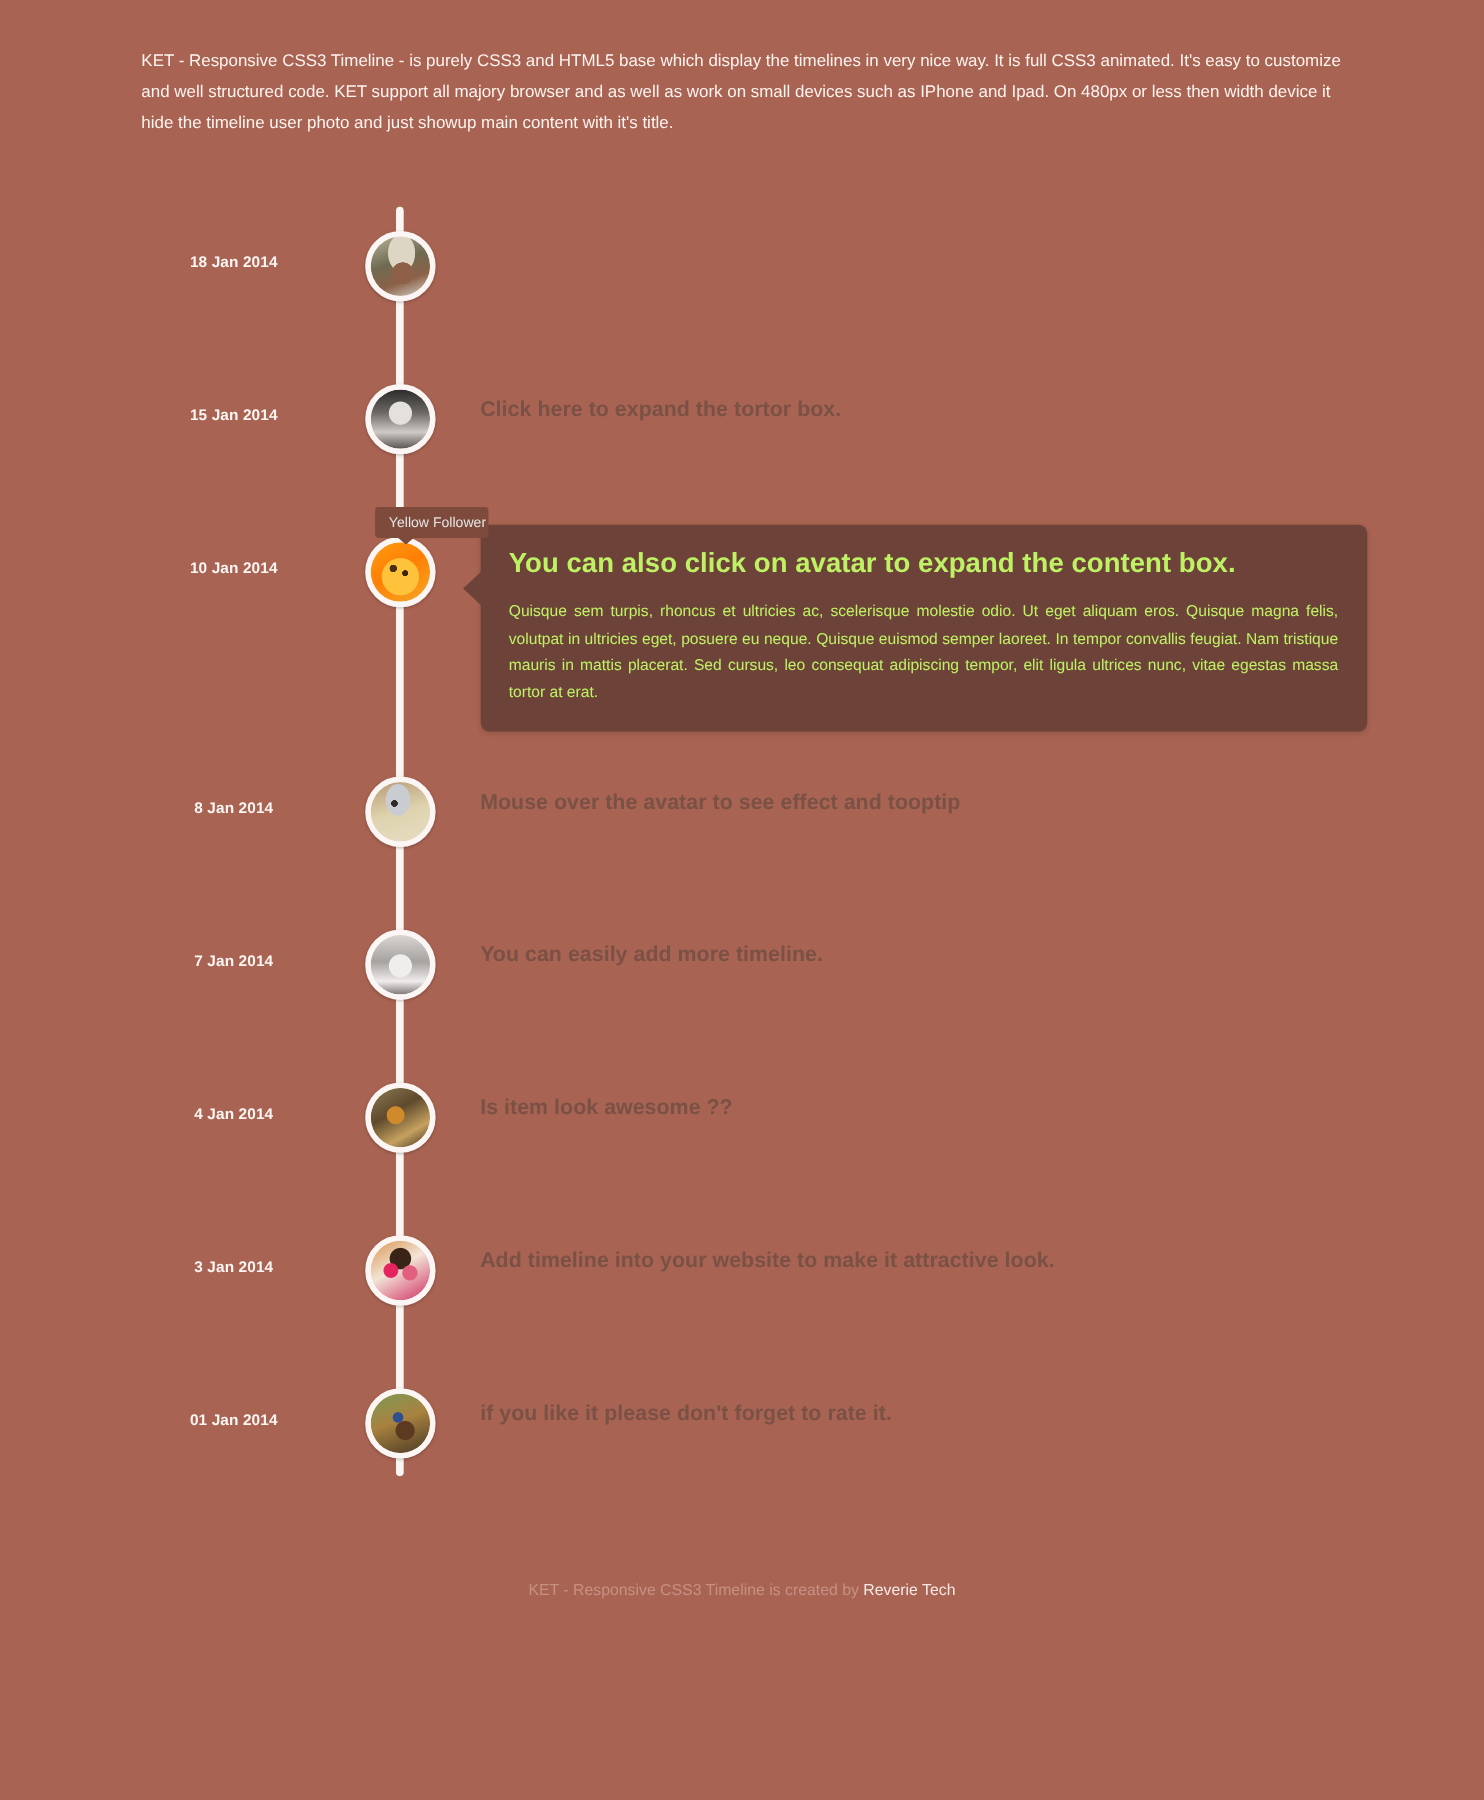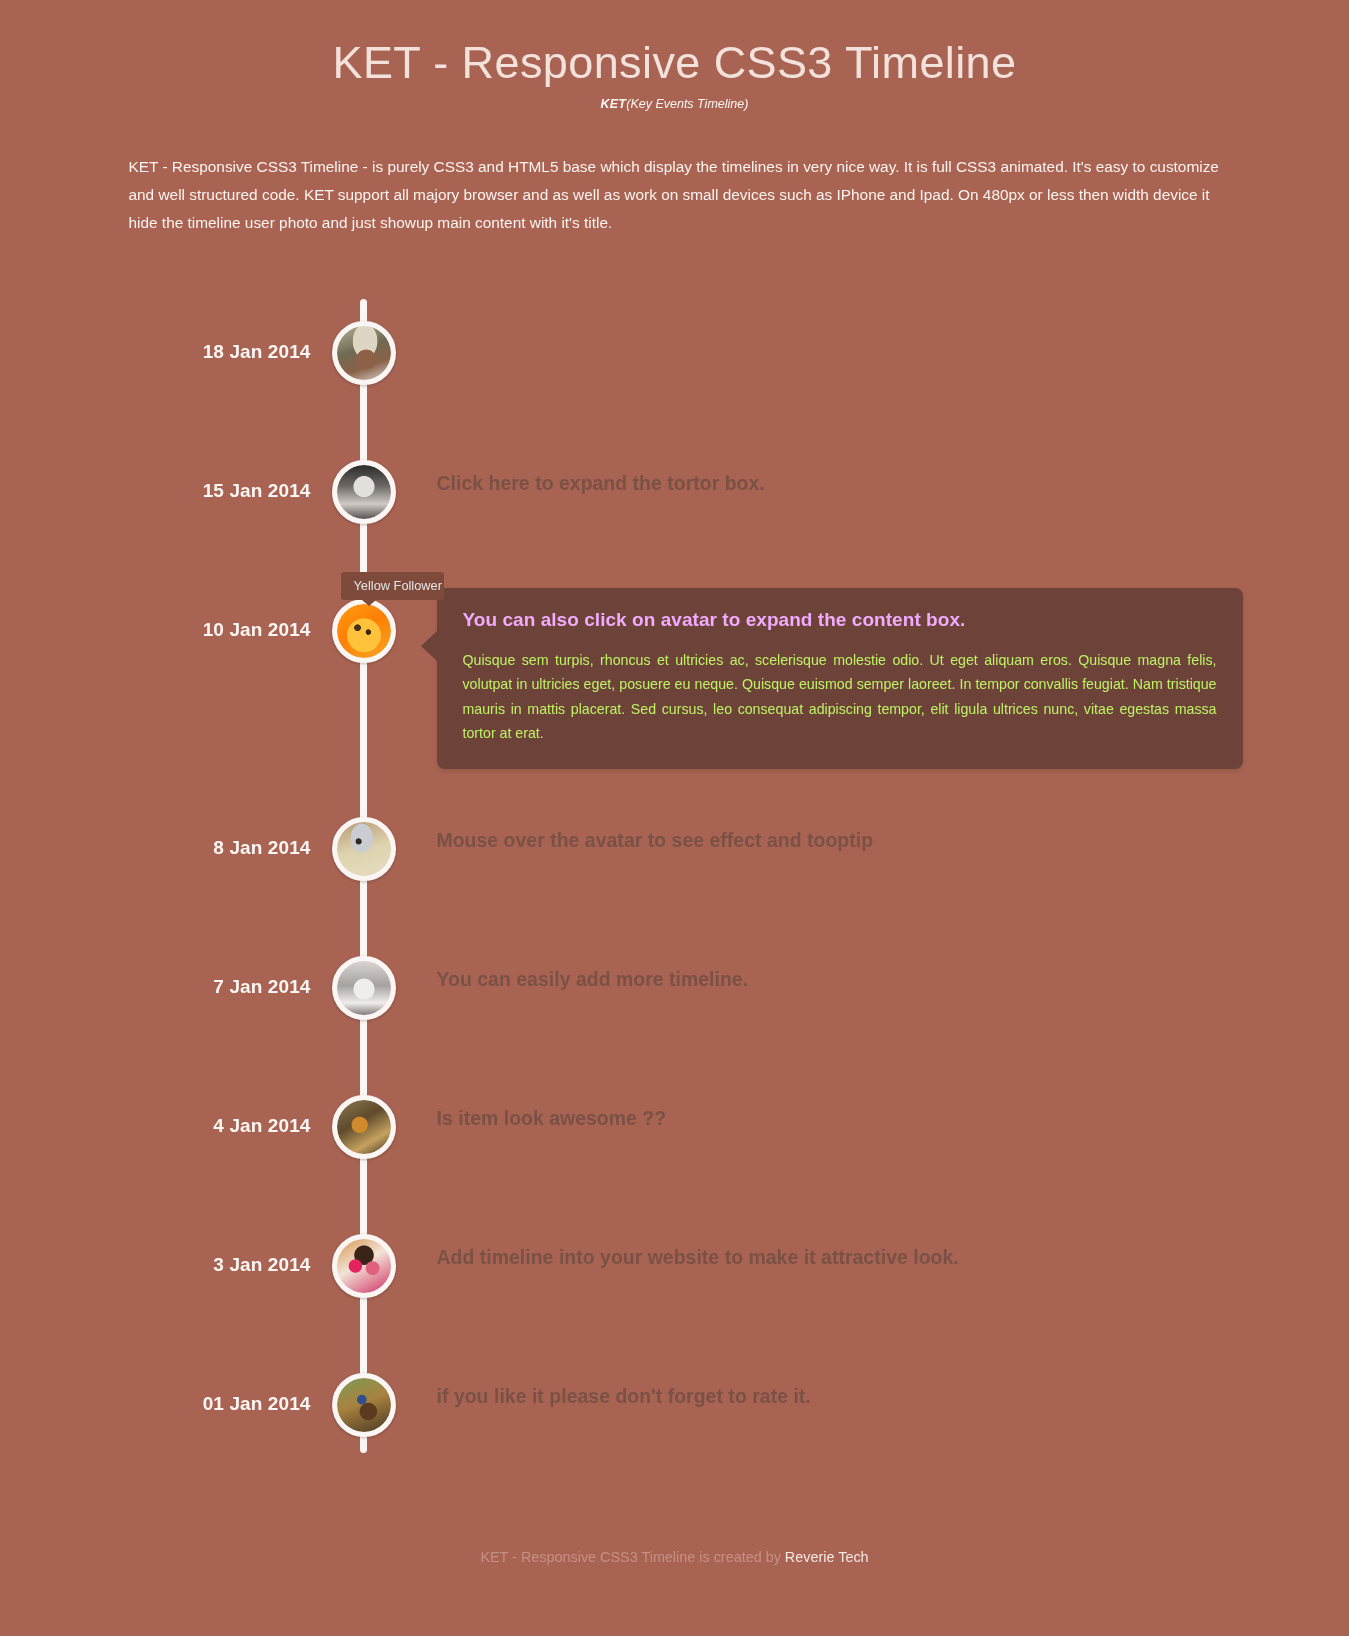--- a/index.html
+++ b/index.html
@@ -79,23 +79,23 @@
     position: relative;
     min-height: 96px;
     margin-bottom: 43px;
   }
   .tl-item:last-child { margin-bottom: 0; }
 
   .tl-date {
     position: absolute;
     left: 0;
     width: 196px;
-    text-align: right;
+    text-align: center;
     top: 36px;
-    font-size: 19px;
+    font-size: 14px;
     font-weight: bold;
     color: #fdf6f3;
     letter-spacing: 0.1px;
   }
 
   .tl-avatar {
     position: absolute;
     left: 249px;
     top: 16px;
     width: 64px;
@@ -200,23 +200,23 @@
     content: "";
     position: absolute;
     left: -16px;
     top: 42px;
     border-top: 16px solid transparent;
     border-bottom: 16px solid transparent;
     border-right: 17px solid #6d4339;
   }
   .tl-panel-title {
     margin: 0 0 17px 0;
-    font-size: 19px;
+    font-size: 25px;
     font-weight: bold;
-    color: #f0abfc;
+    color: #bef264;
     letter-spacing: 0.05px;
     cursor: pointer;
   }
   .tl-panel-body {
     margin: 0;
     font-size: 14.2px;
     line-height: 1.73;
     color: #bef264;
     text-align: justify;
   }
@@ -233,26 +233,20 @@
     color: #f4e8e4;
     text-decoration: none;
     cursor: pointer;
   }
 </style>
 </head>
 <body>
 
 <div class="page">
 
-  <header class="site-header">
-    <h1 class="site-title">KET - Responsive CSS3 Timeline</h1>
-    <p class="site-subtitle">
-      <span class="sub-strong">KET</span><span>(Key Events Timeline)</span>
-    </p>
-  </header>
 
   <p class="intro">KET - Responsive CSS3 Timeline - is purely CSS3 and HTML5 base which display the timelines in very nice way. It is full CSS3 animated. It's easy to customize and well structured code. KET support all majory browser and as well as work on small devices such as IPhone and Ipad. On 480px or less then width device it hide the timeline user photo and just showup main content with it's title.</p>
 
   <section class="timeline">
 
     <article class="tl-item">
       <div class="tl-date">18 Jan 2014</div>
       <div class="tl-avatar">
         <span class="ph ph-p1"></span>
       </div>

